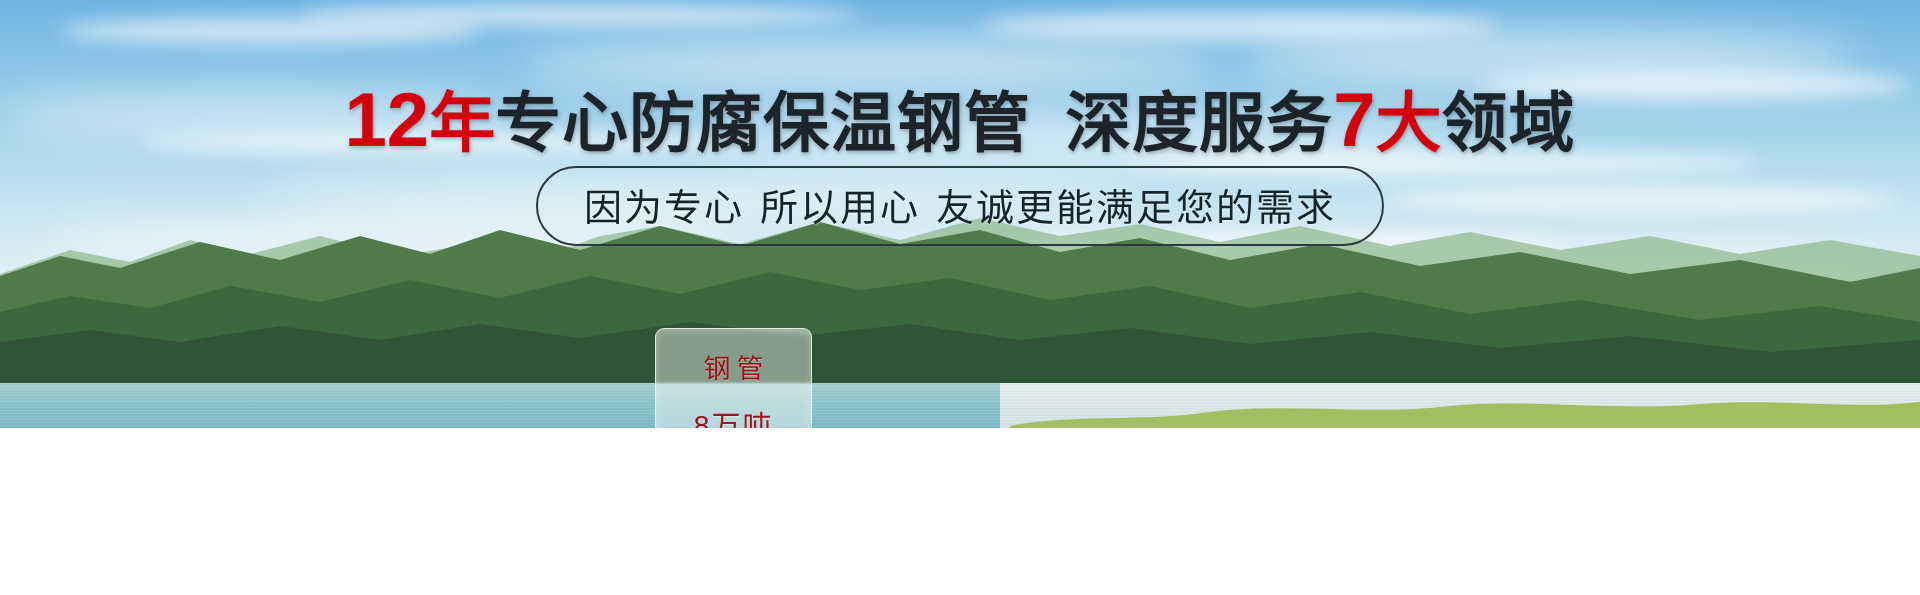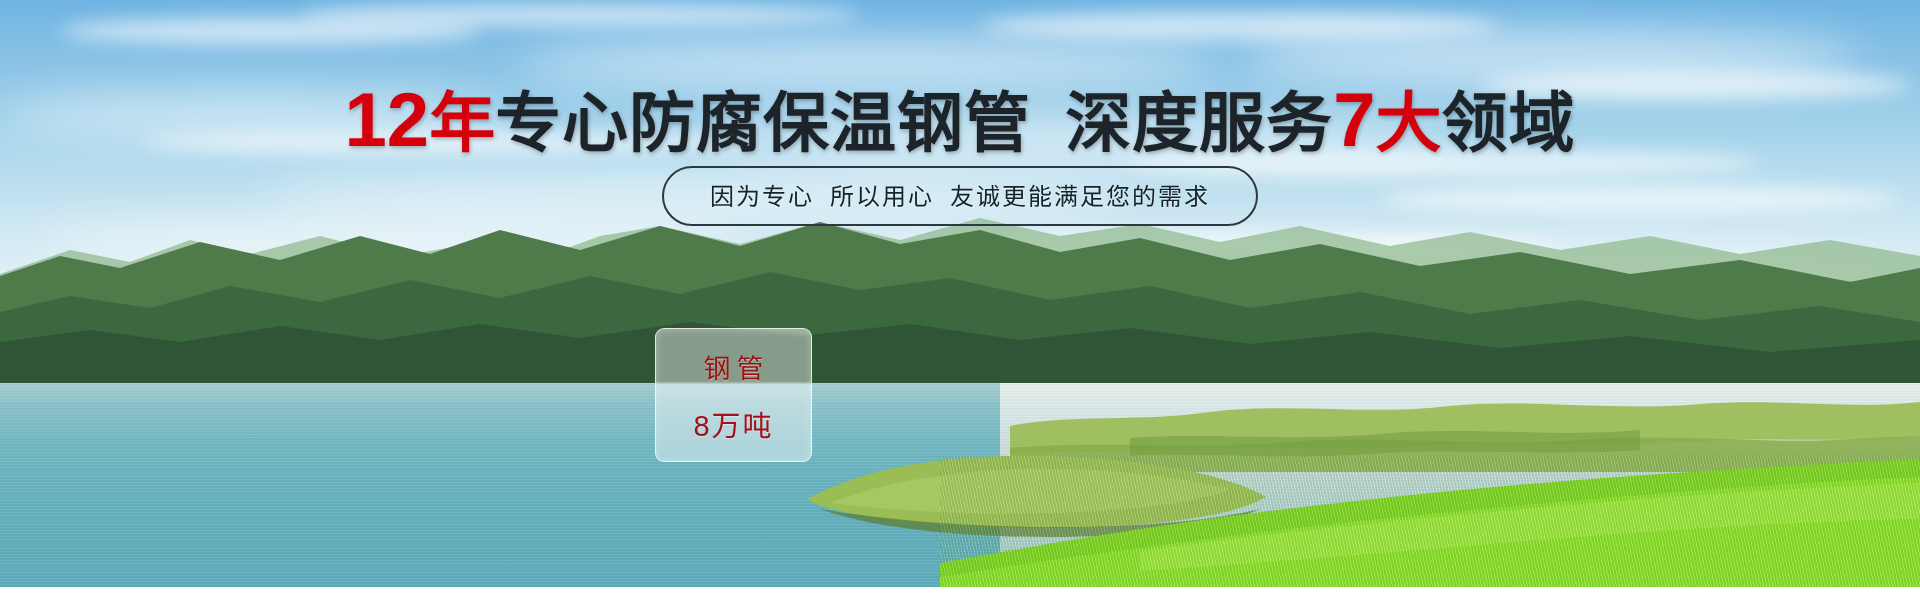--- a/index.html
+++ b/index.html
@@ -1,21 +1,21 @@
 <!DOCTYPE html>
 <html lang="zh-CN"><head>
 <meta charset="utf-8">
 <title>Banner</title>
 <style>
   html,body{margin:0;padding:0;background:#fff;}
   body{font-family:"Liberation Sans","DejaVu Sans",sans-serif;}
 
   .banner{
     position:relative;
-    width:1920px;height:587px;
+    width:1920px;height:428px;
     overflow:hidden;
     user-select:none;
   }
 
   
   .sky{
     position:absolute;left:0;top:0;width:1920px;height:340px;
     background:
       linear-gradient(to bottom,
         #6fb4e2 0%,
@@ -129,21 +129,21 @@
   .hl-dark{color:#1c2429;}
   .hl-gap{display:inline-block;width:34px;}
 
   
   .pill{
     position:absolute;left:50%;top:166px;
     transform:translateX(-50%);
     padding:9px 46px 12px;
     border:2px solid #2c3a40;
     border-radius:999px;
-    font-size:24px;
+    font-size:38px;
     color:#14242b;
     letter-spacing:2px;
     white-space:nowrap;
     text-shadow:0 1px 2px rgba(255,255,255,0.5);
   }
   .pill .sp{display:inline-block;width:16px;}
 
   
   .cards{
     position:absolute;left:655px;top:328px;

